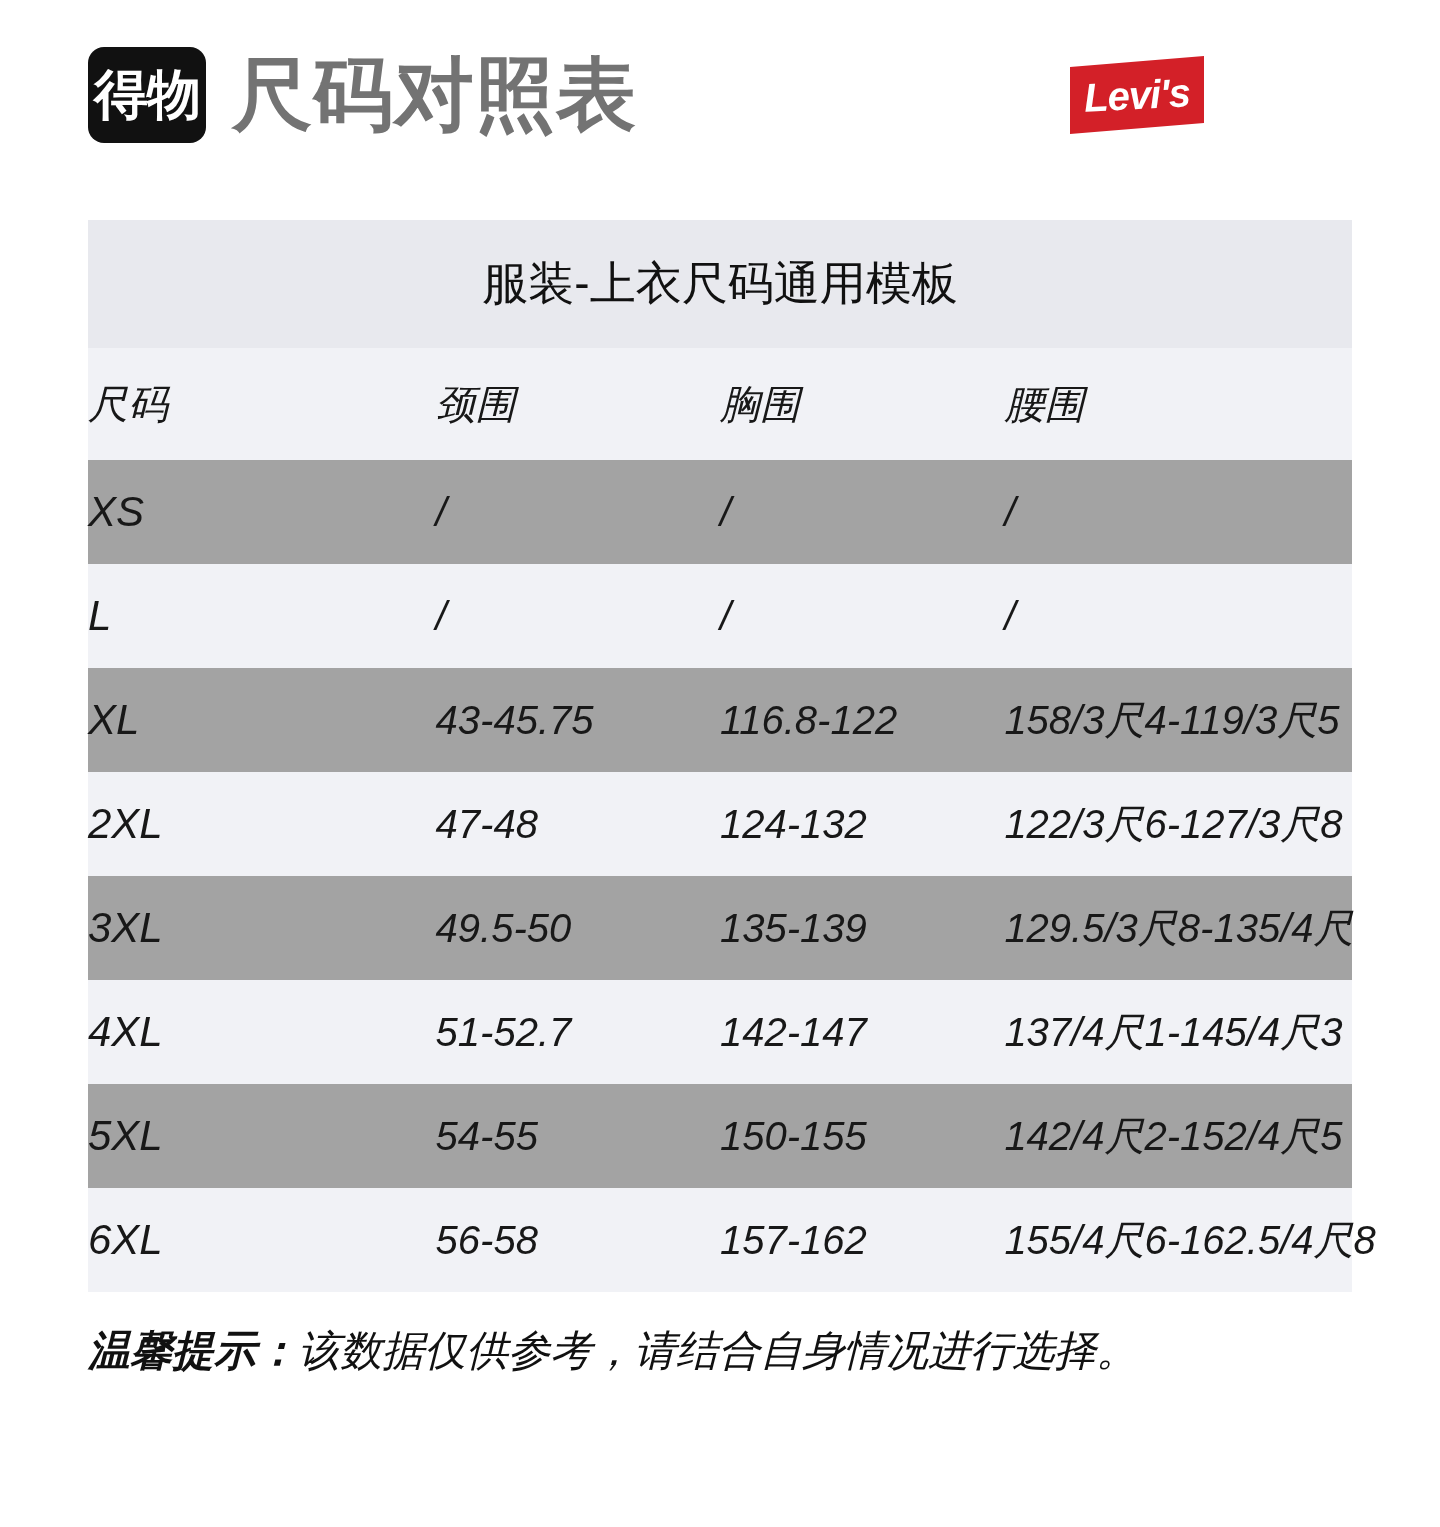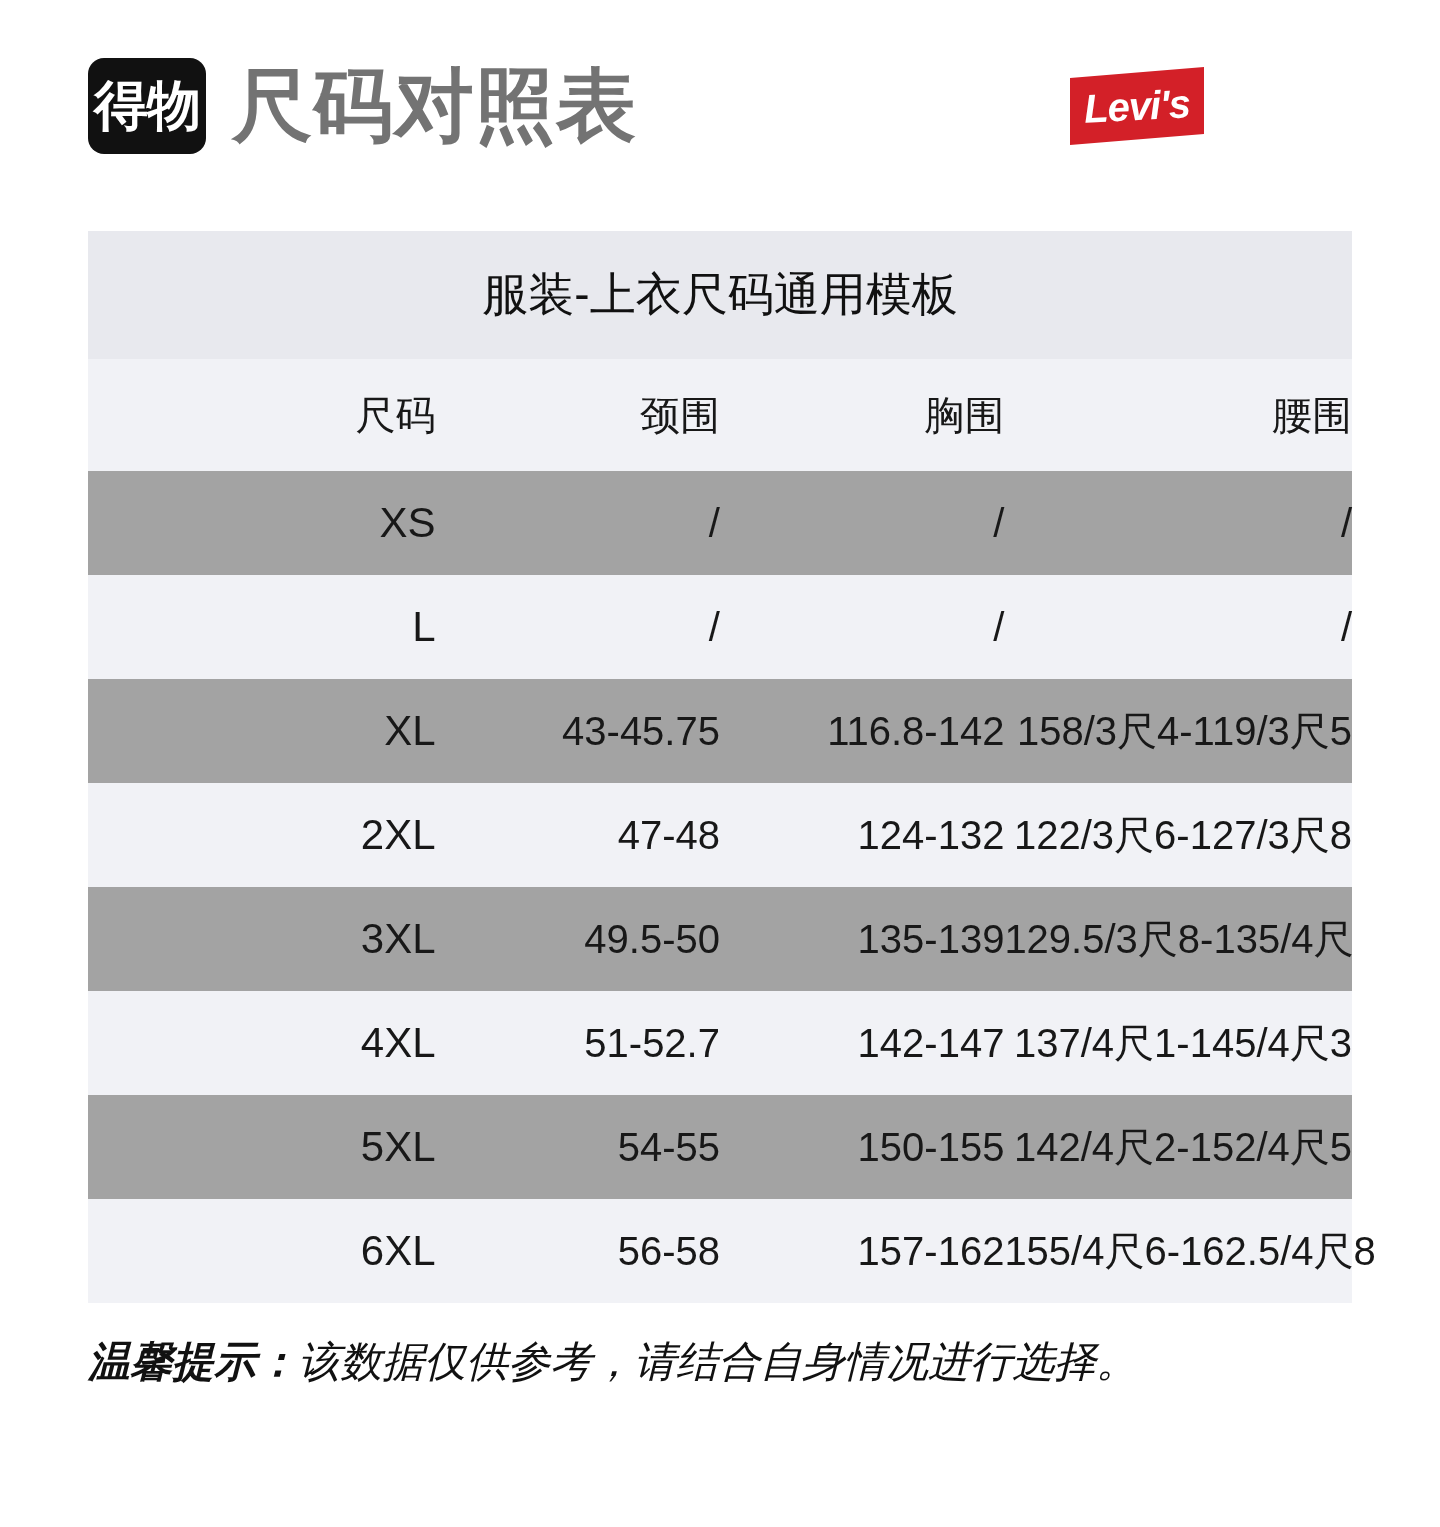--- a/index.html
+++ b/index.html
@@ -12,21 +12,21 @@
     height: 1527px;
     font-family: "Liberation Sans", sans-serif;
     color: #1a1a1a;
     overflow: hidden;
   }
   .page {
     position: relative;
     width: 1292px;
     height: 1527px;
     box-sizing: border-box;
-    padding: 11px 88px;
+    padding: 0 88px;
   }
 
   
   .header {
     display: flex;
     align-items: center;
     height: 190px;
   }
   .brand-badge {
     width: 118px;
@@ -101,27 +101,28 @@
     table-layout: fixed;
     background: #f1f2f6;
   }
   .size-table col.c0 { width: 27.5%; }
   .size-table col.c1 { width: 22.5%; }
   .size-table col.c2 { width: 22.5%; }
   .size-table col.c3 { width: 27.5%; }
 
   .size-table th,
   .size-table td {
-    text-align: right;
+    text-align: left;
     font-weight: 400;
     font-size: 40px;
     color: #181818;
     padding: 0;
     height: 104px;
     white-space: nowrap;
+    font-style: italic;
   }
   .size-table thead th {
     font-size: 40px;
     height: 112px;
     background: #f1f2f6;
   }
   .size-table tbody tr.odd td {
     background: #a3a3a3;
   }
   .size-table tbody tr.even td {
@@ -188,21 +189,21 @@
         </tr>
         <tr class="even">
           <td class="size-col">L</td>
           <td>/</td>
           <td>/</td>
           <td>/</td>
         </tr>
         <tr class="odd">
           <td class="size-col">XL</td>
           <td>43-45.75</td>
-          <td>116.8-142</td>
+          <td>116.8-122</td>
           <td>158/3尺4-119/3尺5</td>
         </tr>
         <tr class="even">
           <td class="size-col">2XL</td>
           <td>47-48</td>
           <td>124-132</td>
           <td>122/3尺6-127/3尺8</td>
         </tr>
         <tr class="odd">
           <td class="size-col">3XL</td>

